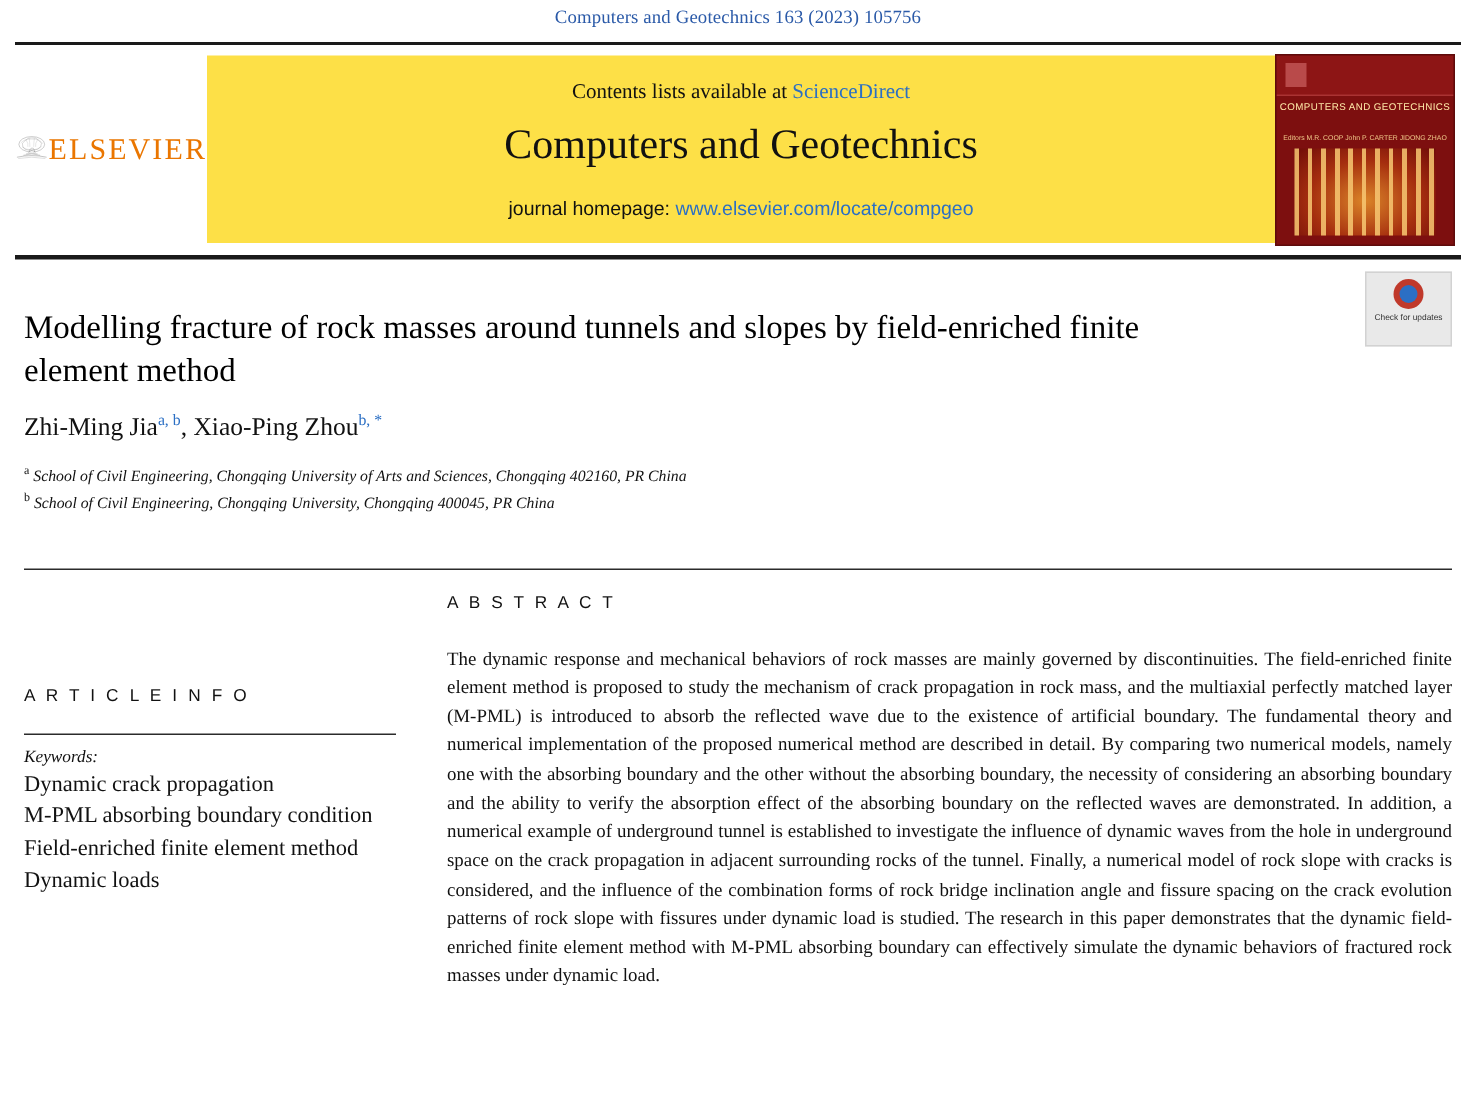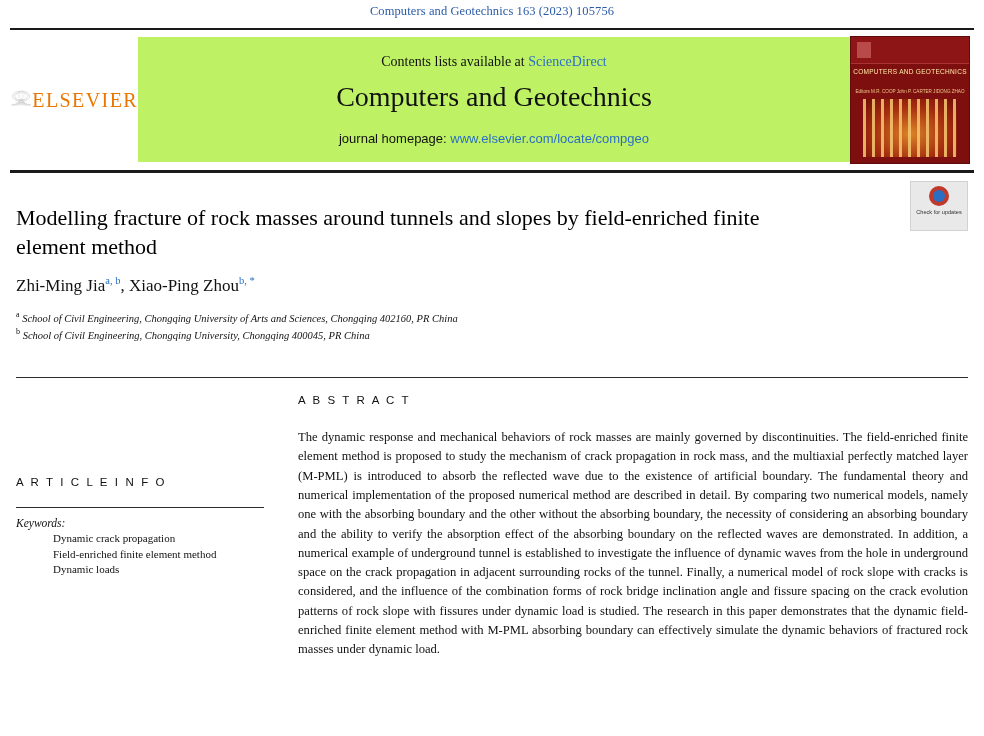--- a/index.html
+++ b/index.html
@@ -47,21 +47,21 @@
   .tree-svg { display:block; }
   .elsevier-word {
     font-family: "Liberation Serif", serif;
     font-size: 20px;
     letter-spacing: 1.4px;
     color: #ea7600;
     margin-top: 2px;
   }
   .masthead-center {
     flex: 1 1 auto;
-    background: #bef264;
+    background: #fde047;
     display: flex;
     flex-direction: column;
     align-items: center;
     justify-content: center;
     margin: 7px 0 8px 0;
   }
   .contents-line {
     font-size: 14px;
     color: #111;
     margin-bottom: 11px;
@@ -216,24 +216,23 @@
     margin-top: 19px;
     margin-bottom: 9px;
   }
   .kw-title {
     font-size: 11.5px;
     font-style: italic;
     color: #111;
     margin-bottom: 2px;
   }
   .kw-list {
-    font-size: 11px;
+    font-size: 15px;
     line-height: 1.42;
     color: #111;
-    margin-left: 37px;
   }
   .abstract-body {
     margin-top: 22px;
     font-size: 12.6px;
     line-height: 1.53;
     text-align: justify;
     color: #111;
     hyphens: auto;
   }
 </style>
@@ -325,20 +324,21 @@
 <div class="mid-rule"></div>
 
 <div class="cols">
 
   <div class="col-left">
     <div class="sec-head">A R T I C L E   I N F O</div>
     <div class="kw-rule"></div>
     <div class="kw-title">Keywords:</div>
     <div class="kw-list">
       <div>Dynamic crack propagation</div>
+      <div>M-PML absorbing boundary condition</div>
       <div>Field-enriched finite element method</div>
       <div>Dynamic loads</div>
     </div>
   </div>
 
   <div class="col-right">
     <div class="sec-head">A B S T R A C T</div>
     <div class="abstract-body">The dynamic response and mechanical behaviors of rock masses are mainly governed by discontinuities. The field-enriched finite element method is proposed to study the mechanism of crack propagation in rock mass, and the multiaxial perfectly matched layer (M-PML) is introduced to absorb the reflected wave due to the existence of artificial boundary. The fundamental theory and numerical implementation of the proposed numerical method are described in detail. By comparing two numerical models, namely one with the absorbing boundary and the other without the absorbing boundary, the necessity of considering an absorbing boundary and the ability to verify the absorption effect of the absorbing boundary on the reflected waves are demonstrated. In addition, a numerical example of underground tunnel is established to investigate the influence of dynamic waves from the hole in underground space on the crack propagation in adjacent surrounding rocks of the tunnel. Finally, a numerical model of rock slope with cracks is considered, and the influence of the combination forms of rock bridge inclination angle and fissure spacing on the crack evolution patterns of rock slope with fissures under dynamic load is studied. The research in this paper demonstrates that the dynamic field-enriched finite element method with M-PML absorbing boundary can effectively simulate the dynamic behaviors of fractured rock masses under dynamic load.</div>
   </div>
 </div>

